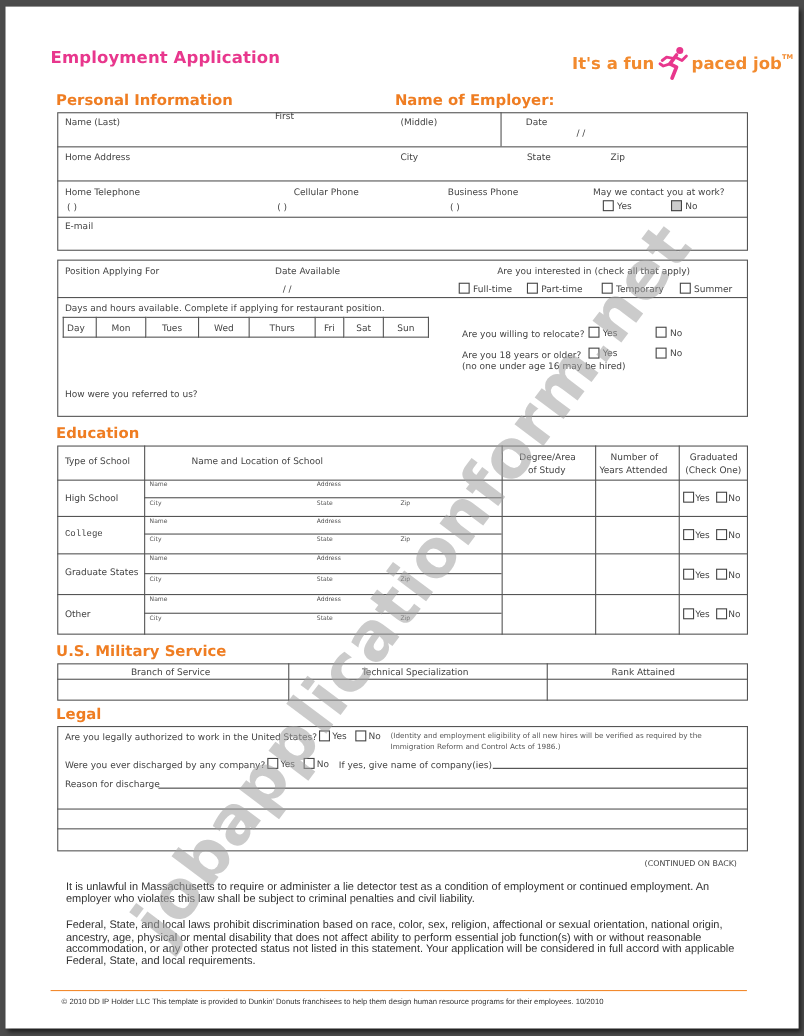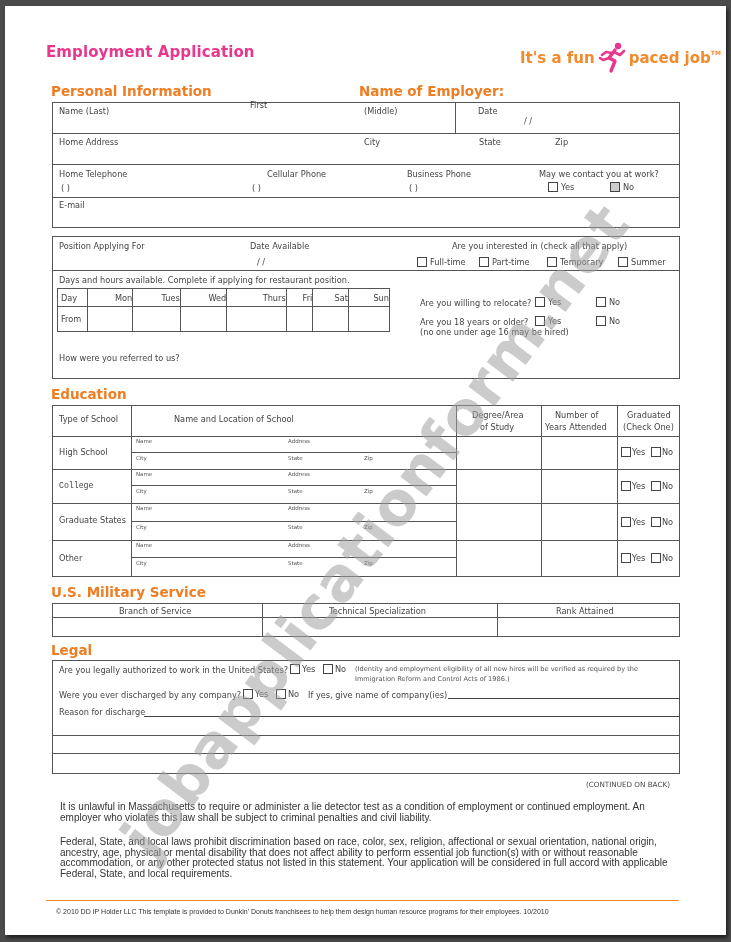--- a/index.html
+++ b/index.html
@@ -25,21 +25,21 @@
     .uline { position: absolute; border-top: 1px solid #444; height: 0; }
     .small-txt { font-size: 10px; color: #333; line-height: 10.5px; position: absolute; font-family: "Liberation Sans", sans-serif; }
     .footer-line { position: absolute; left: 46px; top: 900px; width: 633px; border-top: 1.5px solid #f28a2e; }
     .watermark {
       position: absolute; left: -35px; top: 495px; width: 820px; text-align: center;
       font-size: 60px; font-weight: bold; color: rgba(160,160,160,0.55);
       transform: rotate(-53deg); transform-origin: center center; pointer-events: none;
       font-family: "DejaVu Sans", sans-serif; letter-spacing: 1px; white-space: nowrap;
     }
     table.days { position: absolute; border-collapse: collapse; }
-    table.days td { border: 1.3px solid #555; font-size: 8.2px; color: #444; text-align: right; height: 22px; padding: 0; }
+    table.days td { border: 1.3px solid #555; font-size: 8.2px; color: #444; text-align: center; height: 22px; padding: 0; }
     table.days td.first { text-align: left; padding-left: 3px; width: 30px; }
   </style>
 </head>
 <body>
 
 <div class="page"></div>
 
 <div class="abs title">Employment Application</div>
 <div class="abs slogan">
   <span>It's a fun</span>
@@ -121,30 +121,20 @@
       <tr>
     <td class="first" style="height:18px;margin-top:36px;">Day</td>
     <td style="height:18px;">Mon</td>
     <td style="height:18px;">Tues</td>
     <td style="height:18px;">Wed</td>
     <td style="height:18px;">Thurs</td>
     <td style="height:18px;">Fri</td>
     <td style="height:18px;">Sat</td>
     <td style="height:18px;">Sun</td>
   </tr>
-  <tr>
-    <td class="first" style="height:25px;">From</td>
-    <td></td>
-        <td></td>
-        <td></td>
-        <td></td>
-        <td></td>
-        <td></td>
-        <td></td>
-  </tr>
 </tbody>
   </table>
 
 <div class="lbl" style="left:59px;top:353px;">How were you referred to us?</div>
 
 <div class="lbl" style="left:420px;top:298px;">Are you willing to relocate?</div>
 <div class="cbwrap" style="left:535px;top:297px;">
   <span class="cb"></span>
     <span>Yes</span>
 </div>

